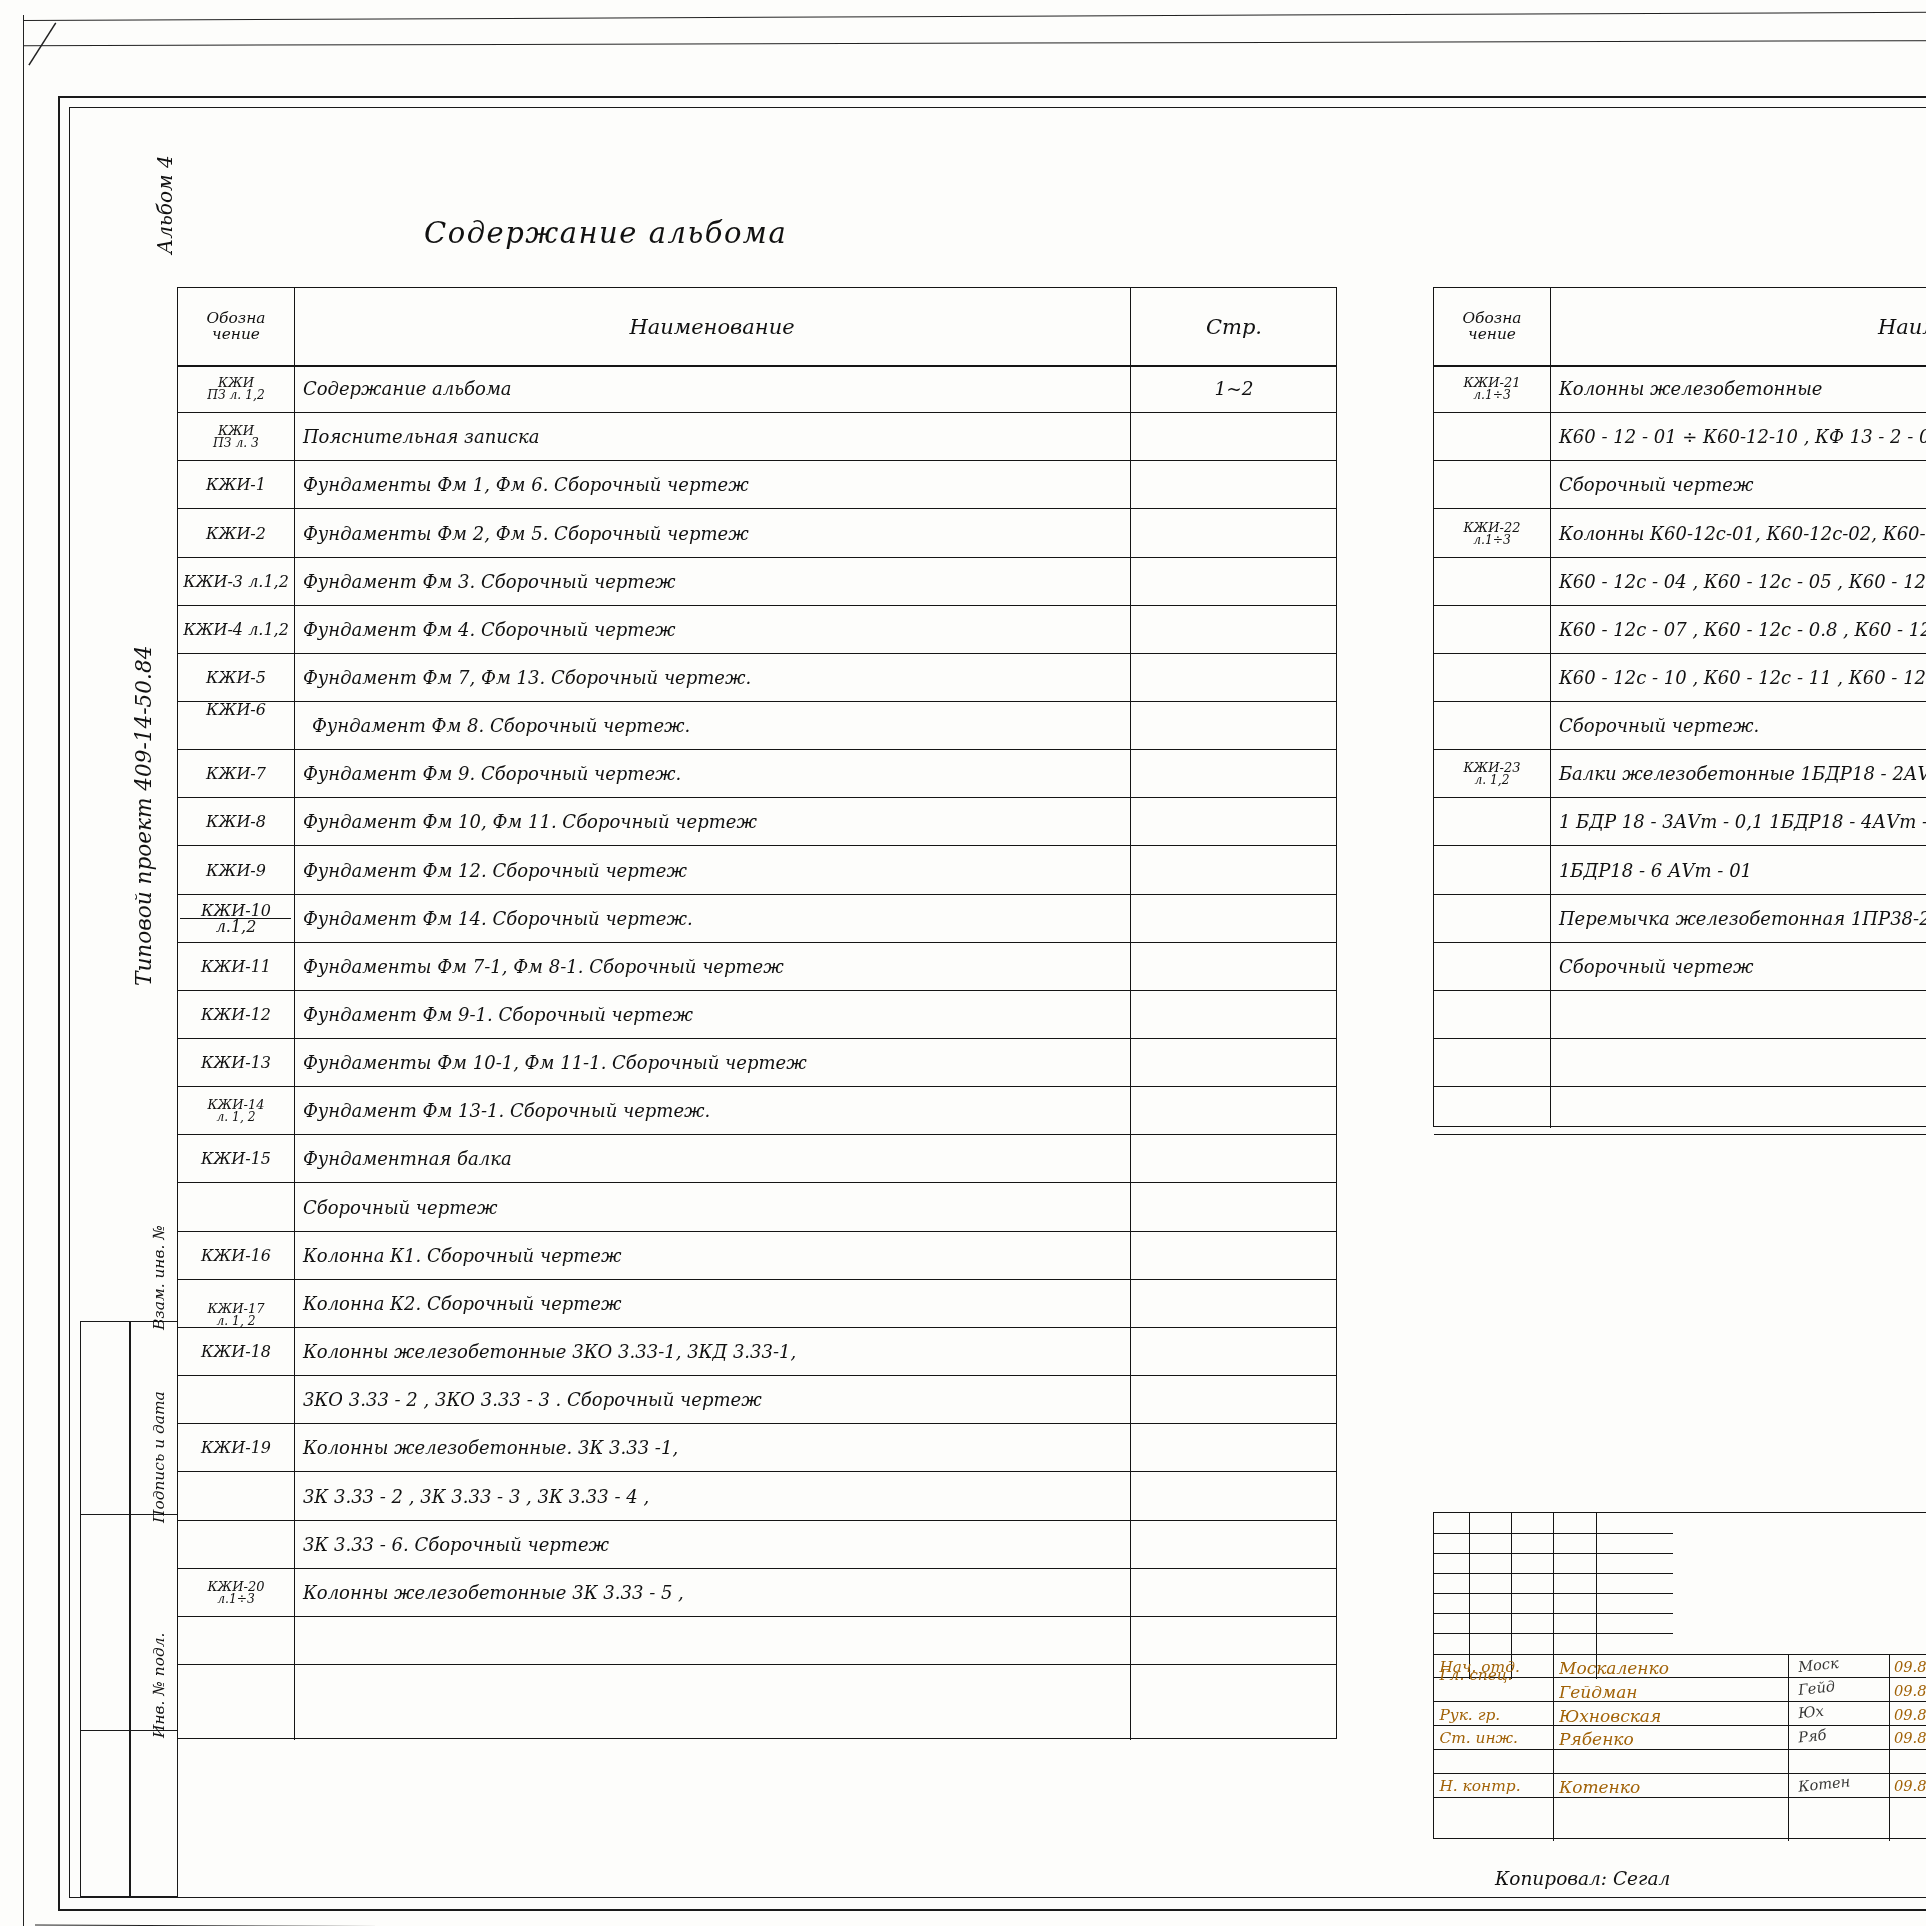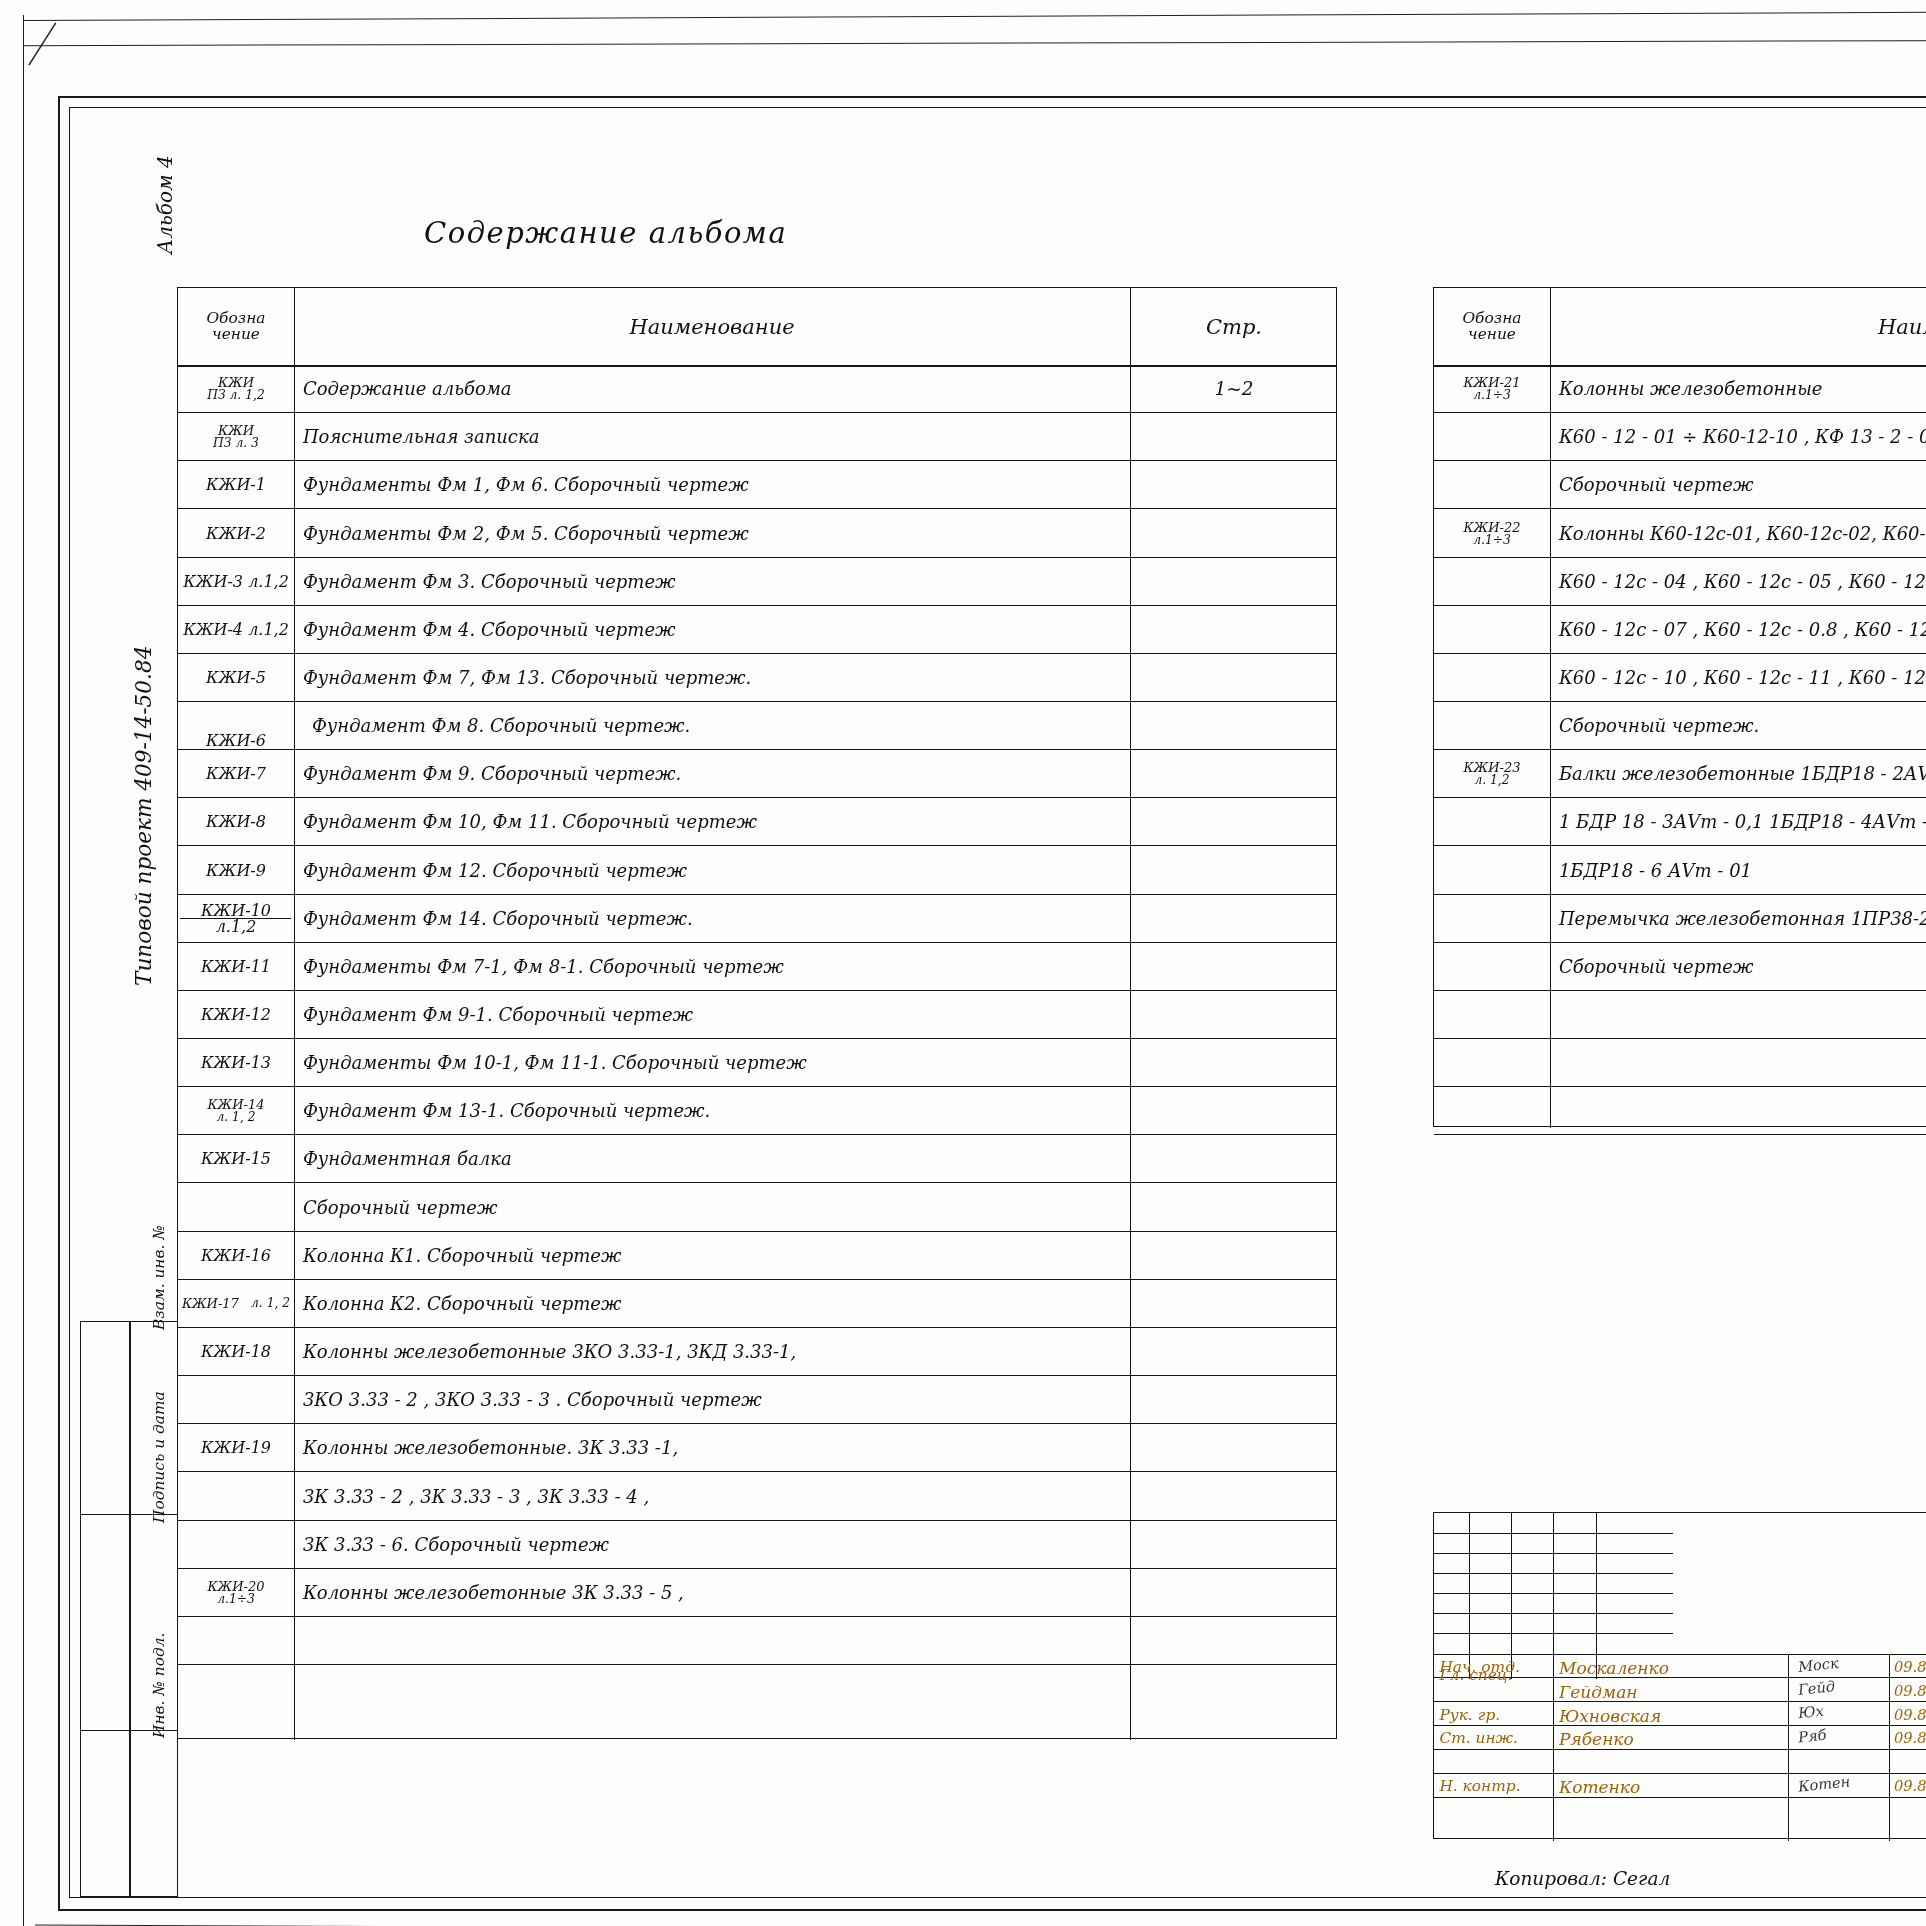--- a/index.html
+++ b/index.html
@@ -288,21 +288,21 @@
       </div>
       <div class="cell " style="left: 121px; top: 318px; width: 828px; height: 47px; font-size: 18px;">Фундамент  Фм 4. Сборочный чертеж</div>
       <div class="cell center" style="left: 952px; top: 318px; width: 208px; height: 47px; font-size: 18.5px;"></div>
       <div style="position: absolute; left: 0px; top: 413px; width: 100%; height: 1.2px; background: rgb(21, 21, 21);"></div>
       <div class="cell" style="left: 0px; top: 366px; width: 116px; height: 47px; flex-direction: column; justify-content: center; align-items: center; text-align: center; line-height: 1;">
         <div style="font-size: 16px;">КЖИ-5</div>
       </div>
       <div class="cell " style="left: 121px; top: 366px; width: 828px; height: 47px; font-size: 18px;">Фундамент  Фм 7, Фм 13. Сборочный чертеж.</div>
       <div class="cell center" style="left: 952px; top: 366px; width: 208px; height: 47px; font-size: 18.5px;"></div>
       <div style="position: absolute; left: 0px; top: 461px; width: 100%; height: 1.2px; background: rgb(21, 21, 21);"></div>
-      <div class="cell" style="left: 0px; top: 414px; width: 116px; height: 47px; flex-direction: column; justify-content: flex-end; align-items: center; text-align: center; line-height: 1; font-style: italic;">
+      <div class="cell" style="left: 0px; top: 414px; width: 116px; height: 47px; flex-direction: column; justify-content: flex-start; align-items: center; text-align: center; line-height: 1; font-style: italic;">
         <div style="font-size: 16px;">КЖИ-6</div>
       </div>
       <div class="cell " style="left: 121px; top: 414px; width: 828px; height: 47px; font-size: 18px; margin-left: 9px;">Фундамент  Фм 8. Сборочный чертеж.</div>
       <div class="cell center" style="left: 952px; top: 414px; width: 208px; height: 47px; font-size: 18.5px;"></div>
       <div style="position: absolute; left: 0px; top: 509px; width: 100%; height: 1.2px; background: rgb(21, 21, 21);"></div>
       <div class="cell" style="left: 0px; top: 462px; width: 116px; height: 47px; flex-direction: column; justify-content: center; align-items: center; text-align: center; line-height: 1;">
         <div style="font-size: 16px;">КЖИ-7</div>
       </div>
       <div class="cell " style="left: 121px; top: 462px; width: 828px; height: 47px; font-size: 18px;">Фундамент  Фм 9. Сборочный чертеж.</div>
       <div class="cell center" style="left: 952px; top: 462px; width: 208px; height: 47px; font-size: 18.5px;"></div>
@@ -362,21 +362,21 @@
       </div>
       <div class="cell " style="left: 121px; top: 896px; width: 828px; height: 47px; font-size: 18px;">Сборочный   чертеж</div>
       <div class="cell center" style="left: 952px; top: 896px; width: 208px; height: 47px; font-size: 18.5px;"></div>
       <div style="position: absolute; left: 0px; top: 991px; width: 100%; height: 1.2px; background: rgb(21, 21, 21);"></div>
       <div class="cell" style="left: 0px; top: 944px; width: 116px; height: 47px; flex-direction: column; justify-content: center; align-items: center; text-align: center; line-height: 1;">
         <div style="font-size: 16px;">КЖИ-16</div>
       </div>
       <div class="cell " style="left: 121px; top: 944px; width: 828px; height: 47px; font-size: 18px;">Колонна  К1. Сборочный   чертеж</div>
       <div class="cell center" style="left: 952px; top: 944px; width: 208px; height: 47px; font-size: 18.5px;"></div>
       <div style="position: absolute; left: 0px; top: 1039px; width: 100%; height: 1.2px; background: rgb(21, 21, 21);"></div>
-      <div class="cell" style="left: 0px; top: 992px; width: 116px; height: 47px; justify-content: space-between; align-items: center; text-align: center; line-height: 1;">
+      <div class="cell" style="left: 0px; top: 992px; width: 116px; height: 47px; flex-direction: column; justify-content: flex-end; align-items: center; text-align: center; line-height: 1;">
         <div style="font-size: 13px;">КЖИ-17</div>
         <div style="font-size: 12.3px;">л. 1, 2</div>
       </div>
       <div class="cell " style="left: 121px; top: 992px; width: 828px; height: 47px; font-size: 18px;">Колонна  К2. Сборочный   чертеж</div>
       <div class="cell center" style="left: 952px; top: 992px; width: 208px; height: 47px; font-size: 18.5px;"></div>
       <div style="position: absolute; left: 0px; top: 1087px; width: 100%; height: 1.2px; background: rgb(21, 21, 21);"></div>
       <div class="cell" style="left: 0px; top: 1040px; width: 116px; height: 47px; flex-direction: column; justify-content: center; align-items: center; text-align: center; line-height: 1;">
         <div style="font-size: 16px;">КЖИ-18</div>
       </div>
       <div class="cell " style="left: 121px; top: 1040px; width: 828px; height: 47px; font-size: 18px;">Колонны  железобетонные 3КО 3.33-1, 3КД 3.33-1,</div>

